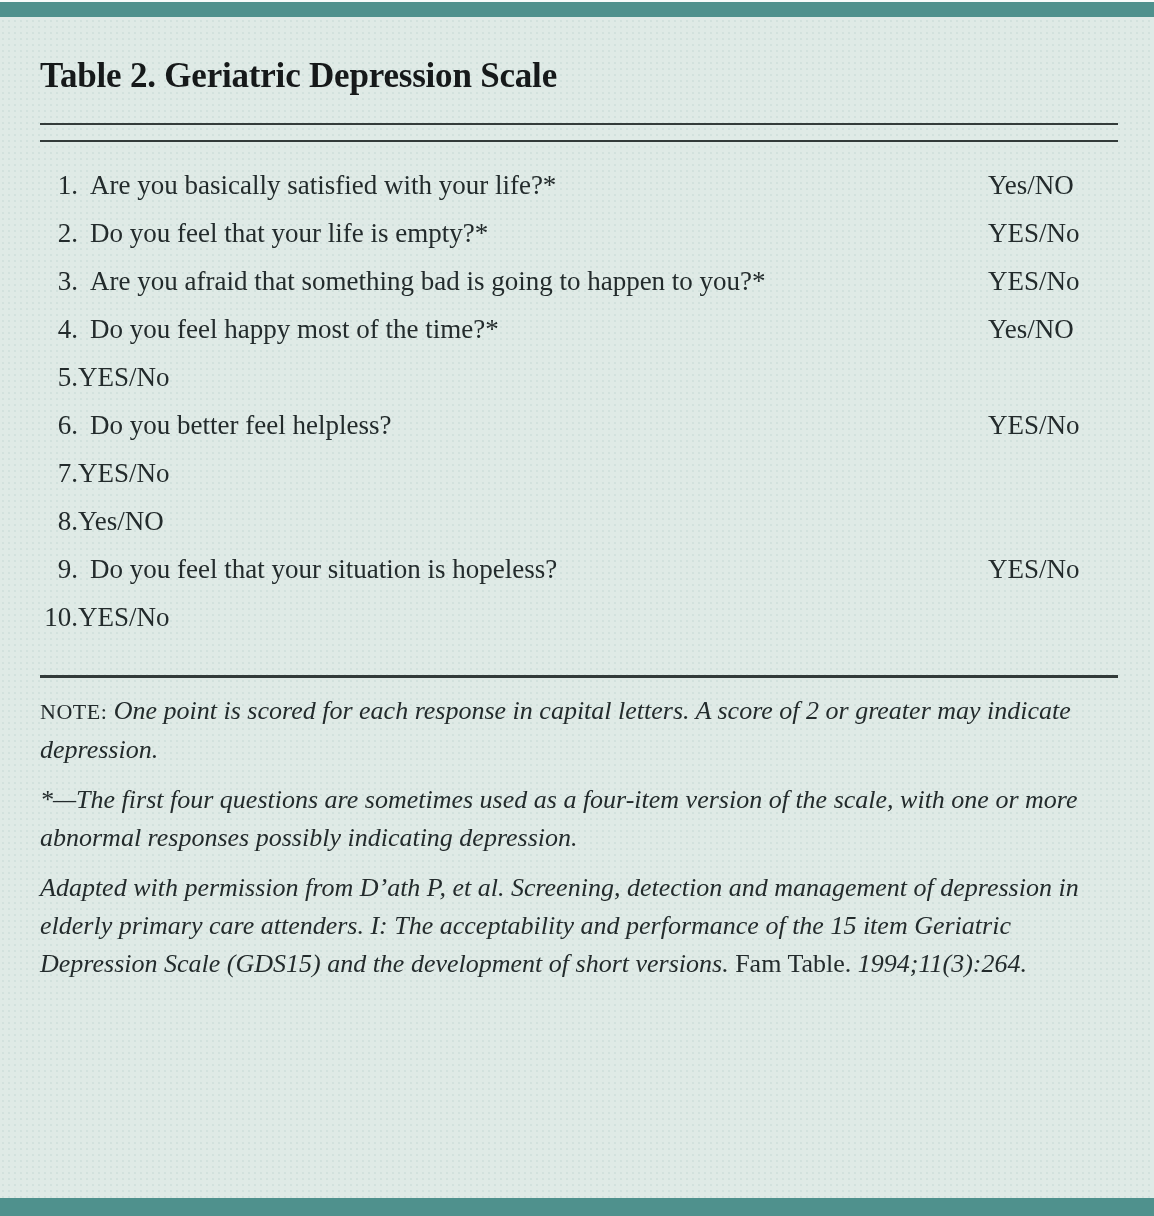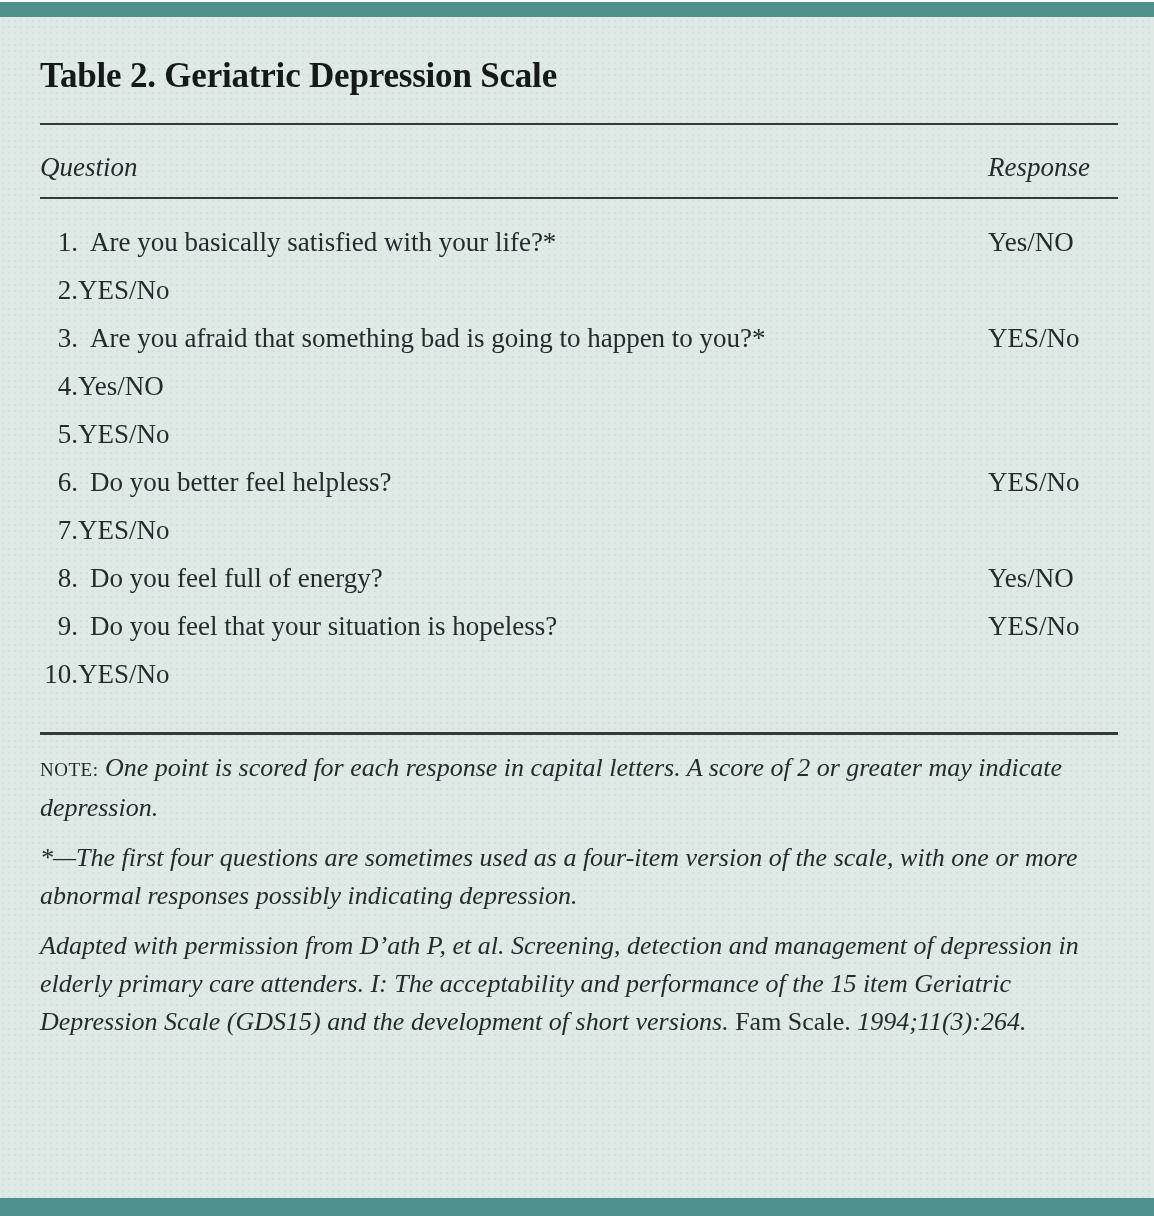--- a/index.html
+++ b/index.html
@@ -88,21 +88,21 @@
     font-size: 26px;
     font-style: italic;
     line-height: 38px;
   }
   .footnotes p { margin: 0; }
   .note-para { margin-top: 14px !important; }
   .star-para { margin-top: 12px !important; }
   .cite-para { margin-top: 12px !important; }
   .note-label {
     font-style: normal;
-    font-size: 19px;
+    font-size: 22px;
     letter-spacing: 0.5px;
   }
   .journal-roman {
     font-style: normal;
   }
 </style>
 </head>
 <body>
 
 <div class="page">
@@ -111,48 +111,46 @@
   <div class="accent-bar top"></div>
 
   <div class="content">
 
     <div class="table-title">
       <div>Table 2. Geriatric Depression Scale</div>
     </div>
 
     <hr class="rule r1">
 
-    <div class="header-row">
-      <div class="col-q">Question</div>
-      <div class="col-r">Response</div>
-    </div>
 
     <hr class="rule r2">
 
     <div class="questions">
 
       <div class="q-row">
         <div class="q-num">1.</div>
         <div class="q-text">Are you basically satisfied with your life?*</div>
         <div class="q-resp">Yes/NO</div>
       </div>
 
       <div class="q-row">
         <div class="q-num">2.</div>
+        <div class="q-text">Do you feel that your life is empty?*</div>
         <div class="q-resp">YES/No</div>
       </div>
 
       <div class="q-row">
         <div class="q-num">3.</div>
         <div class="q-text">Are you afraid that something bad is going to happen to you?*</div>
         <div class="q-resp">YES/No</div>
       </div>
 
       <div class="q-row">
         <div class="q-num">4.</div>
+        <div class="q-text">Do you feel happy most of the time?*</div>
         <div class="q-resp">Yes/NO</div>
       </div>
 
       <div class="q-row">
         <div class="q-num">5.</div>
         <div class="q-resp">YES/No</div>
       </div>
 
       <div class="q-row">
         <div class="q-num">6.</div>
@@ -160,21 +158,20 @@
         <div class="q-resp">YES/No</div>
       </div>
 
       <div class="q-row">
         <div class="q-num">7.</div>
         <div class="q-resp">YES/No</div>
       </div>
 
       <div class="q-row">
         <div class="q-num">8.</div>
-        <div class="q-text">Do you feel full of energy?</div>
         <div class="q-resp">Yes/NO</div>
       </div>
 
       <div class="q-row">
         <div class="q-num">9.</div>
         <div class="q-text">Do you feel that your situation is hopeless?</div>
         <div class="q-resp">YES/No</div>
       </div>
 
       <div class="q-row">
@@ -182,20 +179,20 @@
         <div class="q-resp">YES/No</div>
       </div>
 
     </div>
 
     <hr class="rule r3">
 
     <div class="footnotes">
       <p class="note-para"><span class="note-label">NOTE:</span> <span>One point is scored for each response in capital letters. A score of 2 or greater may indicate depression.</span></p>
       <p class="star-para">*—The first four questions are sometimes used as a four-item version of the scale, with one or more abnormal responses possibly indicating depression.</p>
-      <p class="cite-para"><span>Adapted with permission from D’ath P, et al. Screening, detection and management of depression in elderly primary care attenders. I: The acceptability and performance of the 15 item Geriatric Depression Scale (GDS15) and the development of short versions.</span> <span class="journal-roman">Fam Scale.</span> <span>1994;11(3):264.</span></p>
+      <p class="cite-para"><span>Adapted with permission from D’ath P, et al. Screening, detection and management of depression in elderly primary care attenders. I: The acceptability and performance of the 15 item Geriatric Depression Scale (GDS15) and the development of short versions.</span> <span class="journal-roman">Fam Table.</span> <span>1994;11(3):264.</span></p>
     </div>
 
   </div>
 
   <div class="accent-bar bottom"></div>
 
 </div>
 
 </body></html>

